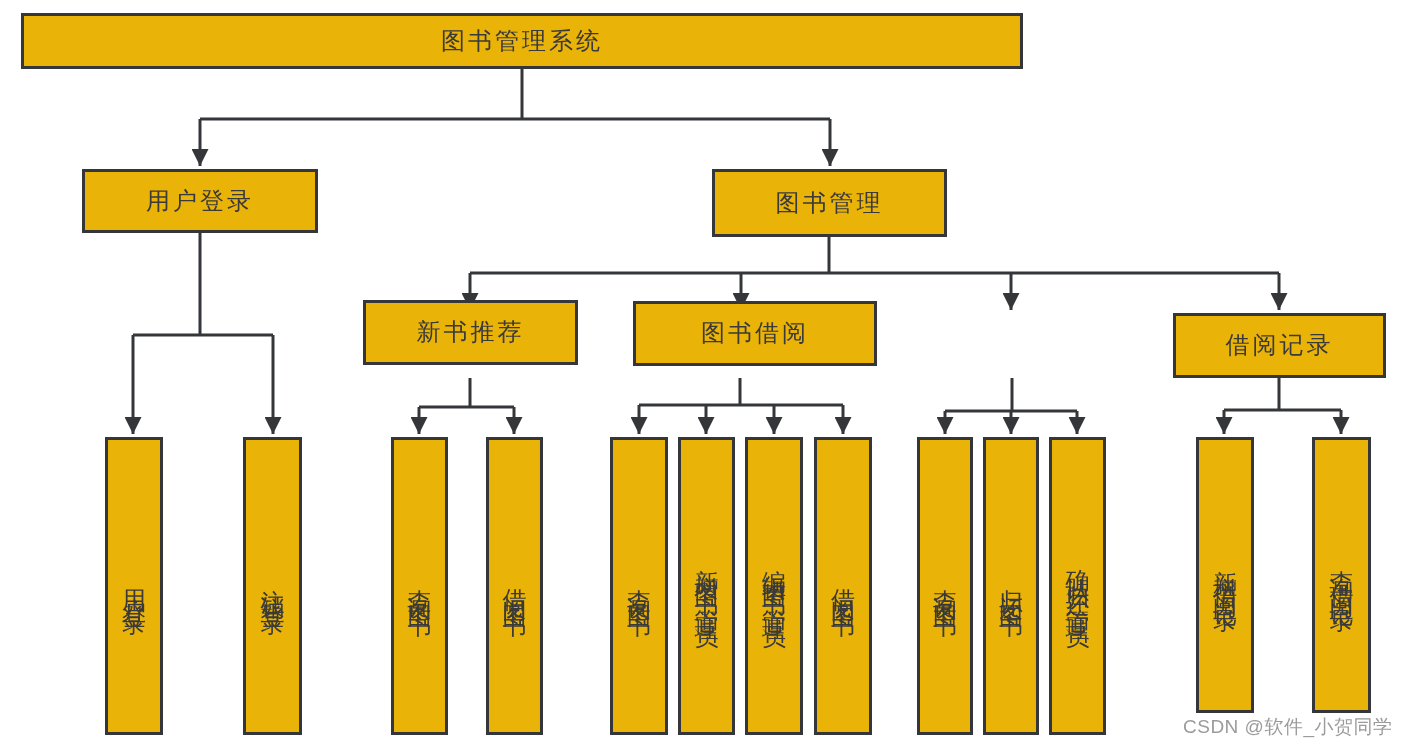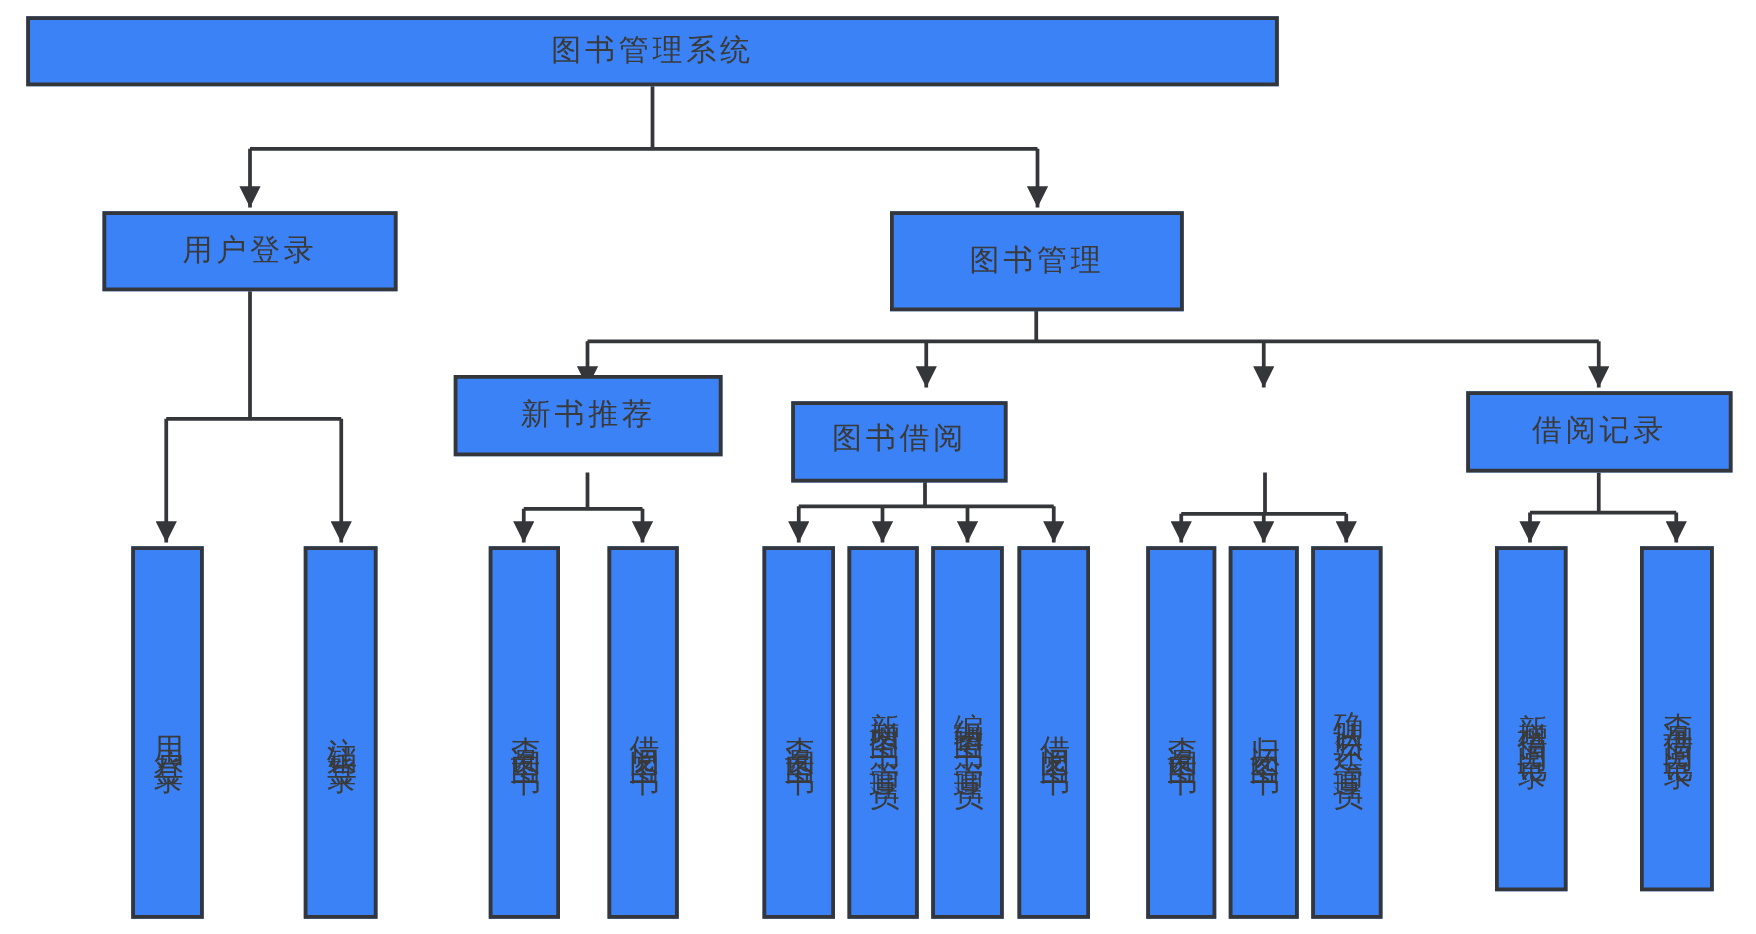--- a/index.html
+++ b/index.html
@@ -25,21 +25,21 @@
     pointer-events: none;
   }
   .conn {
     stroke: var(--line-color, #35363a);
     stroke-width: 3;
     fill: none;
   }
   .node {
     position: absolute;
     box-sizing: border-box;
-    background: #3b82f6;
+    background: #eab308;
     border: 3px solid var(--line-color, #35363a);
     display: flex;
     align-items: center;
     justify-content: center;
     text-align: center;
   }
   .h-node {
     font-size: 24px;
     letter-spacing: 3px;
     line-height: 1.2;
@@ -107,38 +107,39 @@
     <path class="conn" marker-end="url(#arrow)" d="M1011,411 L1011,434"></path>
     <path class="conn" marker-end="url(#arrow)" d="M1077,411 L1077,434"></path>
 
     <path class="conn" marker-end="url(#arrow)" d="M1224,410 L1224,434"></path>
     <path class="conn" marker-end="url(#arrow)" d="M1341,410 L1341,434"></path>
   </svg>
 
   <div class="node h-node" style="left:21px; top:13px; width:1002px; height:56px;">图书管理系统</div>
 
   <div class="node h-node" style="left:82px; top:169px; width:236px; height:64px;">用户登录</div>
-  <div class="node h-node" style="left:712px; top:169px; width:235px; height:80px;">图书管理</div>
+  <div class="node h-node" style="left:712px; top:169px; width:235px; height:68px;">图书管理</div>
 
   <div class="node h-node" style="left:363px; top:300px; width:215px; height:65px;">新书推荐</div>
-  <div class="node h-node" style="left:633px; top:321px; width:173px; height:65px;font-family:Liberation Mono, monospace;">图书借阅</div>
+  <div class="node h-node" style="left:633px; top:301px; width:244px; height:65px;">图书借阅</div>
   <div class="node h-node" style="left:1173px; top:313px; width:213px; height:65px;">借阅记录</div>
 
   <div class="node v-node" style="left:105px; top:437px; width:58px; height:298px;">用户登录</div>
   <div class="node v-node" style="left:243px; top:437px; width:59px; height:298px;">注销登录</div>
 
   <div class="node v-node" style="left:391px; top:437px; width:57px; height:298px;">查询图书</div>
   <div class="node v-node" style="left:486px; top:437px; width:57px; height:298px;">借阅图书</div>
 
   <div class="node v-node" style="left:610px; top:437px; width:58px; height:298px;">查询图书</div>
   <div class="node v-node" style="left:678px; top:437px; width:57px; height:298px;">新增图书（管理员）</div>
   <div class="node v-node" style="left:745px; top:437px; width:58px; height:298px;">编辑图书（管理员）</div>
   <div class="node v-node" style="left:814px; top:437px; width:58px; height:298px;">借阅图书</div>
 
   <div class="node v-node" style="left:917px; top:437px; width:56px; height:298px;">查询图书</div>
   <div class="node v-node" style="left:983px; top:437px; width:56px; height:298px;">归还图书</div>
   <div class="node v-node" style="left:1049px; top:437px; width:57px; height:298px;">确认归还（管理员）</div>
 
   <div class="node v-node" style="left:1196px; top:437px; width:58px; height:276px;">新增借阅记录</div>
   <div class="node v-node" style="left:1312px; top:437px; width:59px; height:276px;">查询借阅记录</div>
 
+  <div id="watermark">CSDN @软件_小贺同学</div>
 
 </div>
 
 </body></html>

